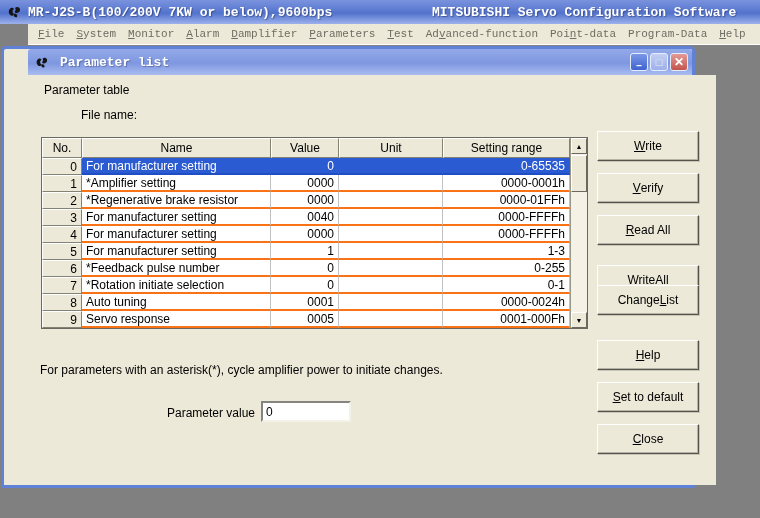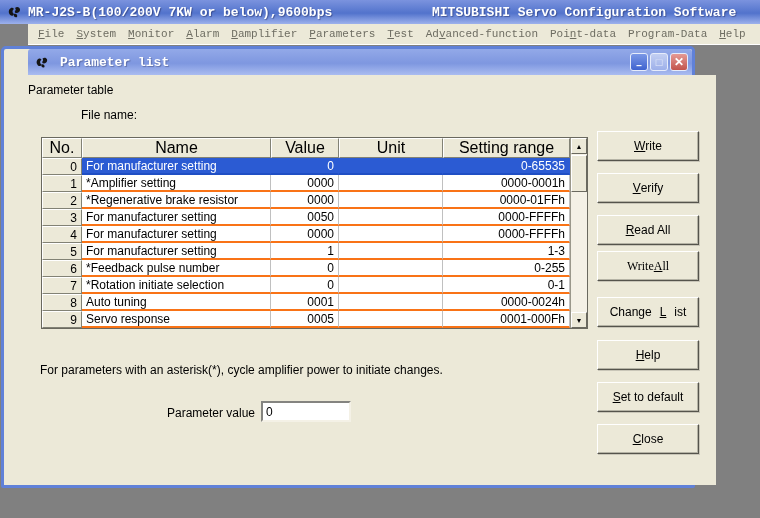--- a/index.html
+++ b/index.html
@@ -38,32 +38,32 @@
   .tb-btn{width:18px;height:18px;border-radius:3px;border:1px solid #e6ecfb;display:flex;
           align-items:center;justify-content:center;color:#fff;font-size:11px;font-weight:bold;
           font-family:"Liberation Sans",sans-serif;line-height:1;cursor:default;}
   .btn-min{background:linear-gradient(#7a97e6,#3f63cf);}
   .btn-min span{margin-top:7px;font-size:10px;}
   .btn-max{background:linear-gradient(#c3cff2,#9db0ea);color:#e7ecfa;}
   .btn-close{background:linear-gradient(#e59a95,#c2544d);font-size:12px;}
 
   .dlg-body{position:relative;width:688px;height:410px;background:#ece9d8;font-size:12px;}
 
-  .lbl-param-table{position:absolute;left:0;top:8px;}
+  .lbl-param-table{position:absolute;left:16px;top:8px;}
   .lbl-file-name{position:absolute;left:53px;top:33px;}
 
   
   .param-table{position:absolute;left:13px;top:62px;width:547px;height:192px;
                background:#fff;border:1px solid #6a695f;}
   .grid{position:absolute;left:0;top:0;right:17px;bottom:0;display:grid;
         grid-template-columns:40px 189px 68px 104px 1fr;
         grid-template-rows:20px repeat(10,17px);}
   .hcell{background:#ece9d8;border-top:1px solid #fff;border-left:1px solid #fff;
          border-right:1px solid #828275;border-bottom:1px solid #828275;
-         display:flex;align-items:center;justify-content:center;font-size:16px;overflow:hidden;}
+         display:flex;align-items:center;justify-content:center;font-size:12px;overflow:hidden;}
   .ncell{background:#ece9d8;border-top:1px solid #fff;border-left:1px solid #fff;
          border-right:1px solid #828275;border-bottom:1px solid #828275;
          display:flex;align-items:center;justify-content:flex-end;padding-right:4px;font-size:12px;}
   .dcell{background:#fff;border-right:1px solid #c0c0c0;border-bottom:2px solid #f97316;
          display:flex;align-items:center;padding:0 4px;font-size:12px;white-space:nowrap;overflow:hidden;}
   .num{justify-content:flex-end;}
   .row{display:contents;}
   .row.selected .dcell{background:#2b5bd3;color:#fff;border-right-color:#2b5bd3;border-bottom-color:#1f4ec4;}
 
   
@@ -87,22 +87,22 @@
   .side{position:absolute;left:569px;top:0;width:102px;height:410px;}
   .sbtn{position:absolute;left:0;width:102px;height:30px;background:#ece9d8;
         border-top:1px solid #fff;border-left:1px solid #fff;
         border-right:1px solid #55544c;border-bottom:1px solid #55544c;
         box-shadow:inset -1px -1px 0 #b5b3a5, 1px 1px 0 #c9c6b8;
         font-family:"Liberation Sans",sans-serif;font-size:12px;color:#000;
         display:flex;align-items:center;justify-content:center;cursor:default;}
   .sbtn:nth-child(1){top:56px;}
   .sbtn:nth-child(2){top:98px;}
   .sbtn:nth-child(3){top:140px;}
-  .sbtn:nth-child(4){top:176px;font-family:Liberation Serif, serif;}
-  .sbtn:nth-child(5){top:222px;gap:8px;}
+  .sbtn:nth-child(4){top:190px;}
+  .sbtn:nth-child(5){top:210px;}
   .sbtn:nth-child(6){top:265px;}
   .sbtn:nth-child(7){top:307px;}
   .sbtn:nth-child(8){top:349px;}
 </style>
 </head>
 <body>
 
 <div class="screen">
 
   <div class="titlebar">
@@ -163,21 +163,21 @@
         <div class="param-table">
           <div class="grid" id="grid">
             <div class="hcell">No.</div>
             <div class="hcell">Name</div>
             <div class="hcell">Value</div>
             <div class="hcell">Unit</div>
             <div class="hcell">Setting range</div>
           <div class="row selected"><div class="ncell num">0</div><div class="dcell">For manufacturer setting</div><div class="dcell num">0</div><div class="dcell"></div><div class="dcell num">0-65535</div></div>
               <div class="row"><div class="ncell num">1</div><div class="dcell">*Amplifier setting</div><div class="dcell num">0000</div><div class="dcell"></div><div class="dcell num">0000-0001h</div></div>
               <div class="row"><div class="ncell num">2</div><div class="dcell">*Regenerative brake resistor</div><div class="dcell num">0000</div><div class="dcell"></div><div class="dcell num">0000-01FFh</div></div>
-              <div class="row"><div class="ncell num">3</div><div class="dcell">For manufacturer setting</div><div class="dcell num">0050</div><div class="dcell"></div><div class="dcell num">0000-FFFFh</div></div>
+              <div class="row"><div class="ncell num">3</div><div class="dcell">For manufacturer setting</div><div class="dcell num">0040</div><div class="dcell"></div><div class="dcell num">0000-FFFFh</div></div>
               <div class="row"><div class="ncell num">4</div><div class="dcell">For manufacturer setting</div><div class="dcell num">0000</div><div class="dcell"></div><div class="dcell num">0000-FFFFh</div></div>
               <div class="row"><div class="ncell num">5</div><div class="dcell">For manufacturer setting</div><div class="dcell num">1</div><div class="dcell"></div><div class="dcell num">1-3</div></div>
               <div class="row"><div class="ncell num">6</div><div class="dcell">*Feedback pulse number</div><div class="dcell num">0</div><div class="dcell"></div><div class="dcell num">0-255</div></div>
               <div class="row"><div class="ncell num">7</div><div class="dcell">*Rotation initiate selection</div><div class="dcell num">0</div><div class="dcell"></div><div class="dcell num">0-1</div></div>
               <div class="row"><div class="ncell num">8</div><div class="dcell">Auto tuning</div><div class="dcell num">0001</div><div class="dcell"></div><div class="dcell num">0000-0024h</div></div>
               <div class="row"><div class="ncell num">9</div><div class="dcell">Servo response</div><div class="dcell num">0005</div><div class="dcell"></div><div class="dcell num">0001-000Fh</div></div>
             </div>
           <div class="vscroll">
             <div class="sc-btn sc-up">▲</div>
             <div class="sc-thumb"></div>

